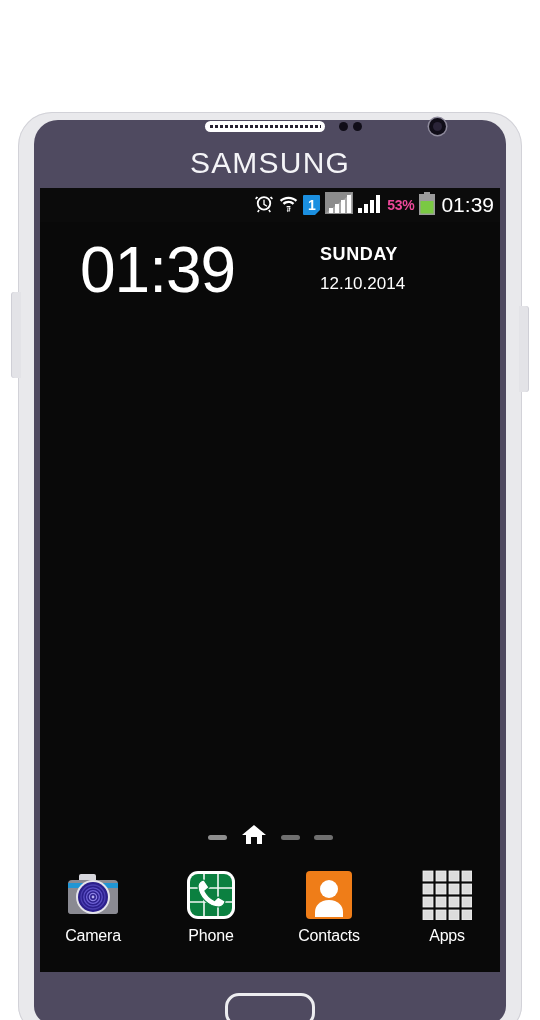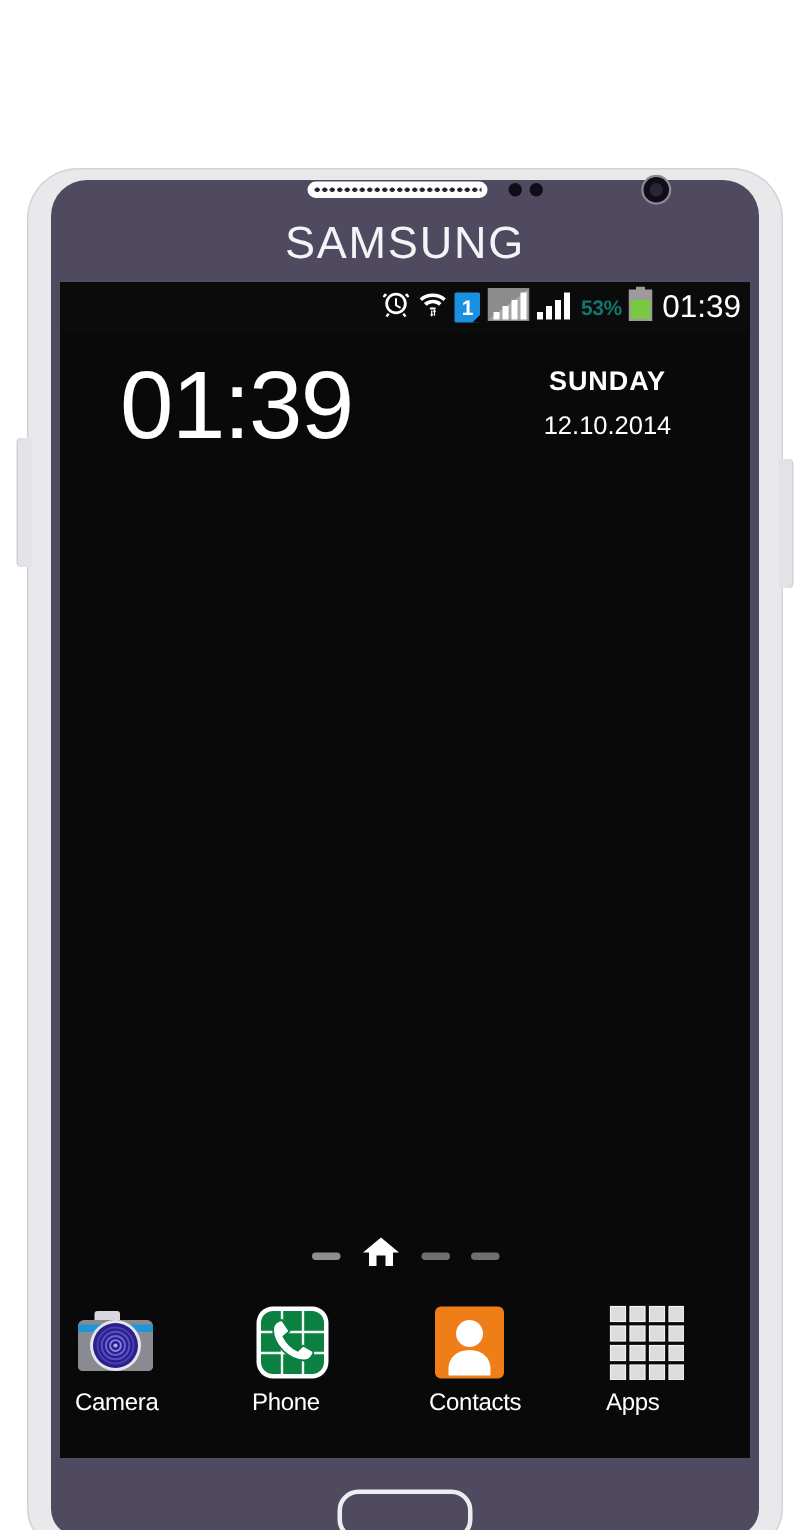--- a/index.html
+++ b/index.html
@@ -170,21 +170,21 @@
   .sim-badge::after{
     content:"";
     position:absolute;
     right:0; bottom:0;
     border-width: 0 0 5px 5px;
     border-style: solid;
     border-color: transparent transparent #090909 transparent;
   }
 
   .battery-pct {
-    color: #0f766e;
+    color: #ec4899;
     font-size: 14px;
     font-weight: bold;
     font-family: "Liberation Sans", sans-serif;
     letter-spacing: -0.3px;
   }
   .sb-clock {
     color: #ffffff;
     font-size: 21px;
     font-weight: 400;
     font-family: "Liberation Sans", sans-serif;
@@ -207,21 +207,21 @@
     font-size: 64px;
     font-weight: 400;
     letter-spacing: -1px;
     line-height: 64px;
     font-family: "Liberation Sans", sans-serif;
   }
   .date-block {
     position: absolute;
     right: 10px;
     top: 8px;
-    text-align: center;
+    text-align: left;
     width: 170px;
   }
   .weekday {
     color: #ffffff;
     font-size: 18px;
     font-weight: bold;
     letter-spacing: 0.6px;
     font-family: "Liberation Sans", sans-serif;
   }
   .date-num {
@@ -264,20 +264,21 @@
     display: flex;
     align-items: flex-start;
     justify-content: space-between;
     padding: 0 10px;
     box-sizing: border-box;
   }
   .dock-item {
     width: 86px;
     display: flex;
     flex-direction: column;
+    align-items: center;
   }
   .dock-icon {
     width: 54px;
     height: 54px;
     display: flex;
     align-items: center;
     justify-content: center;
   }
   .dock-label {
     margin-top: 5px;

